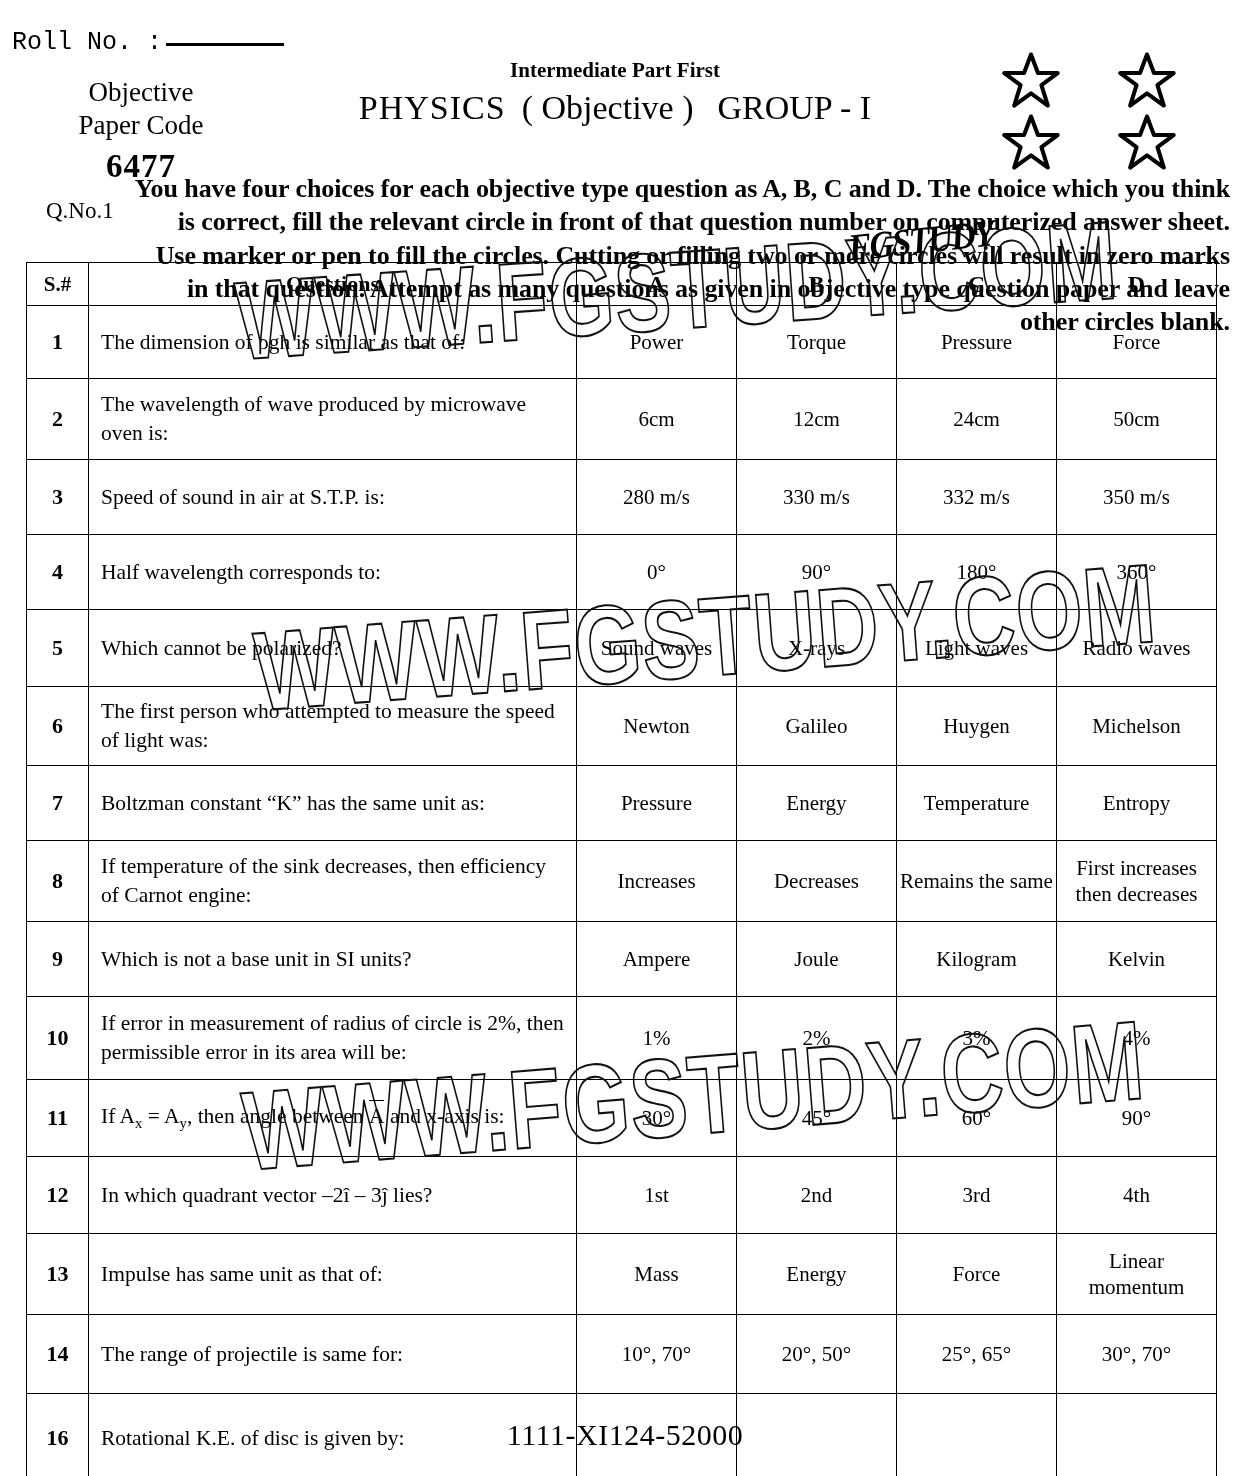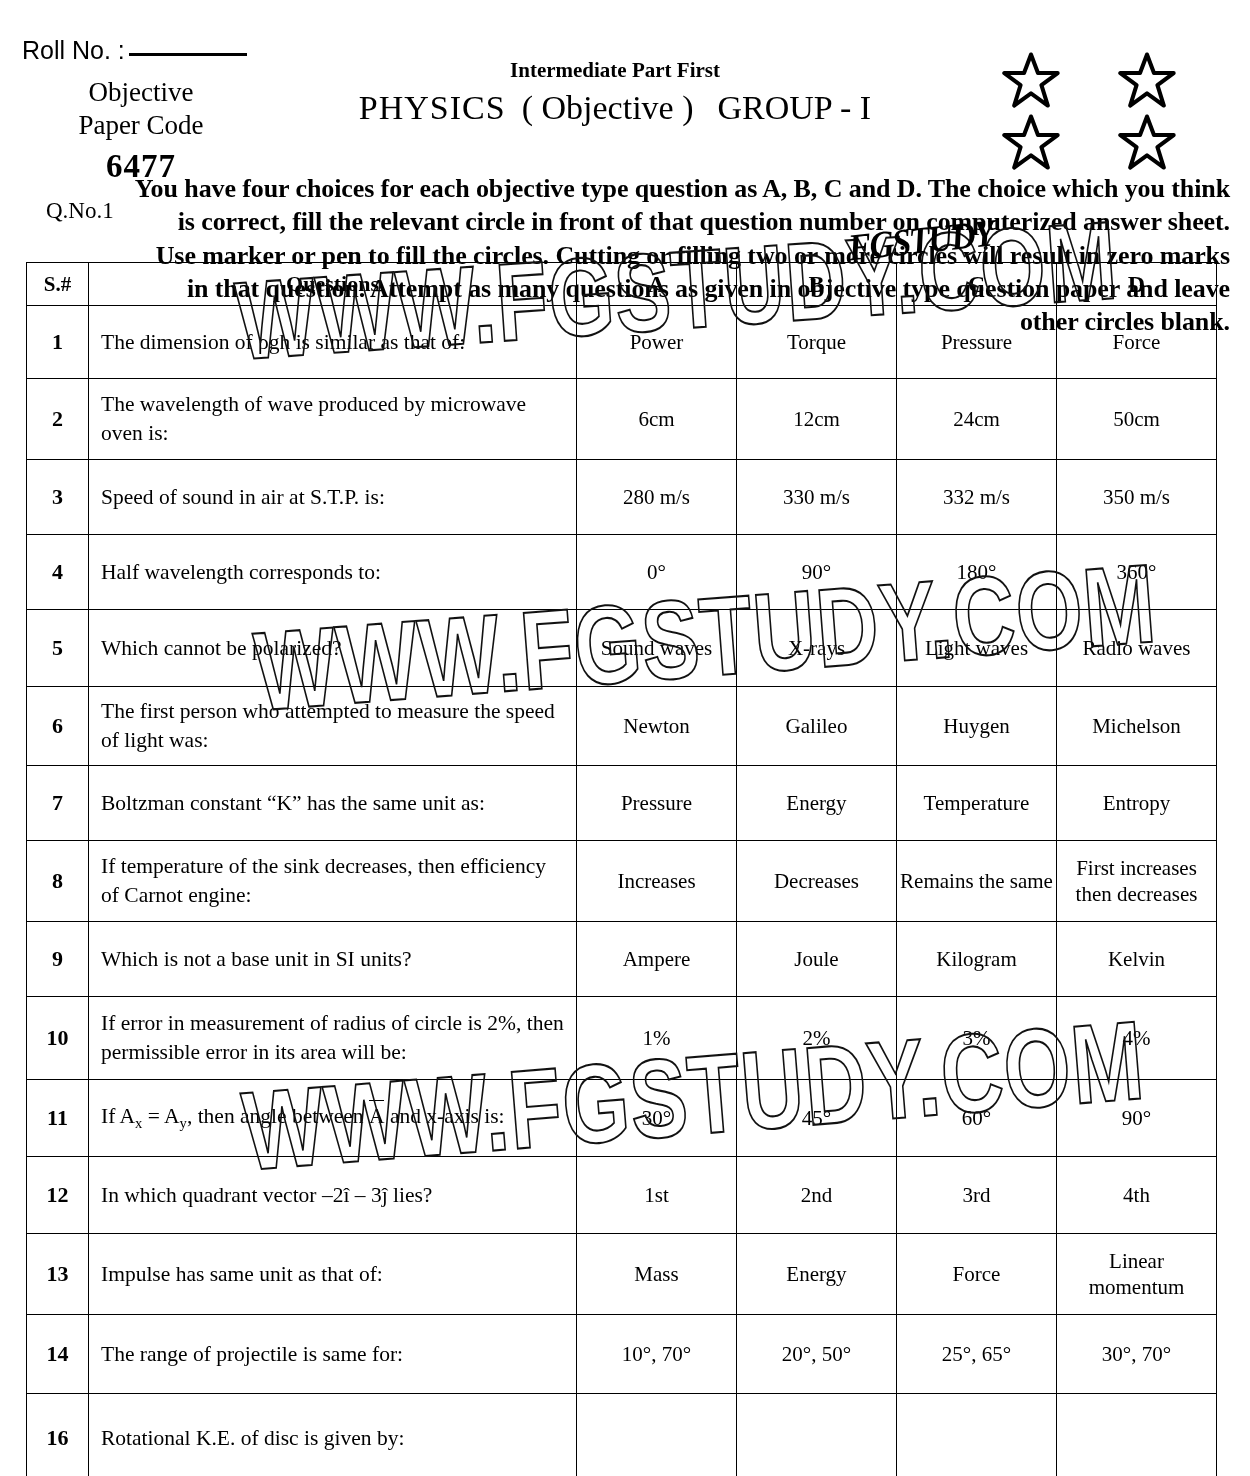--- a/index.html
+++ b/index.html
@@ -24,26 +24,25 @@
   }
 
   
   .hdr {
     position: relative;
     height: 258px;
   }
 
   .roll-no {
     position: absolute;
-    left: 22px;
+    left: 12px;
     top: 28px;
     font-size: 25px;
-    font-family: Liberation Sans, sans-serif;
+    font-family: Liberation Mono, monospace;
     white-space: nowrap;
-    margin-top: 8px;
   }
   .roll-line {
     display: inline-block;
     width: 118px;
     border-bottom: 3px solid #000;
     margin-left: 4px;
     vertical-align: 3px;
   }
 
   .left-block {
@@ -462,20 +461,21 @@
           </td>
           <td class="opt">
             
           </td>
         </tr>
 
       </tbody>
     </table>
   </div>
 
+  <div class="footer">1111-XI124-52000</div>
 
   <div class="wm-layer">
     <div class="wm wm1">WWW.FGSTUDY.COM</div>
     <div class="wm wm2">WWW.FGSTUDY.COM</div>
     <div class="wm wm3">WWW.FGSTUDY.COM</div>
     <div class="wm-hand">FGSTUDY</div>
   </div>
 
 </div>
 

